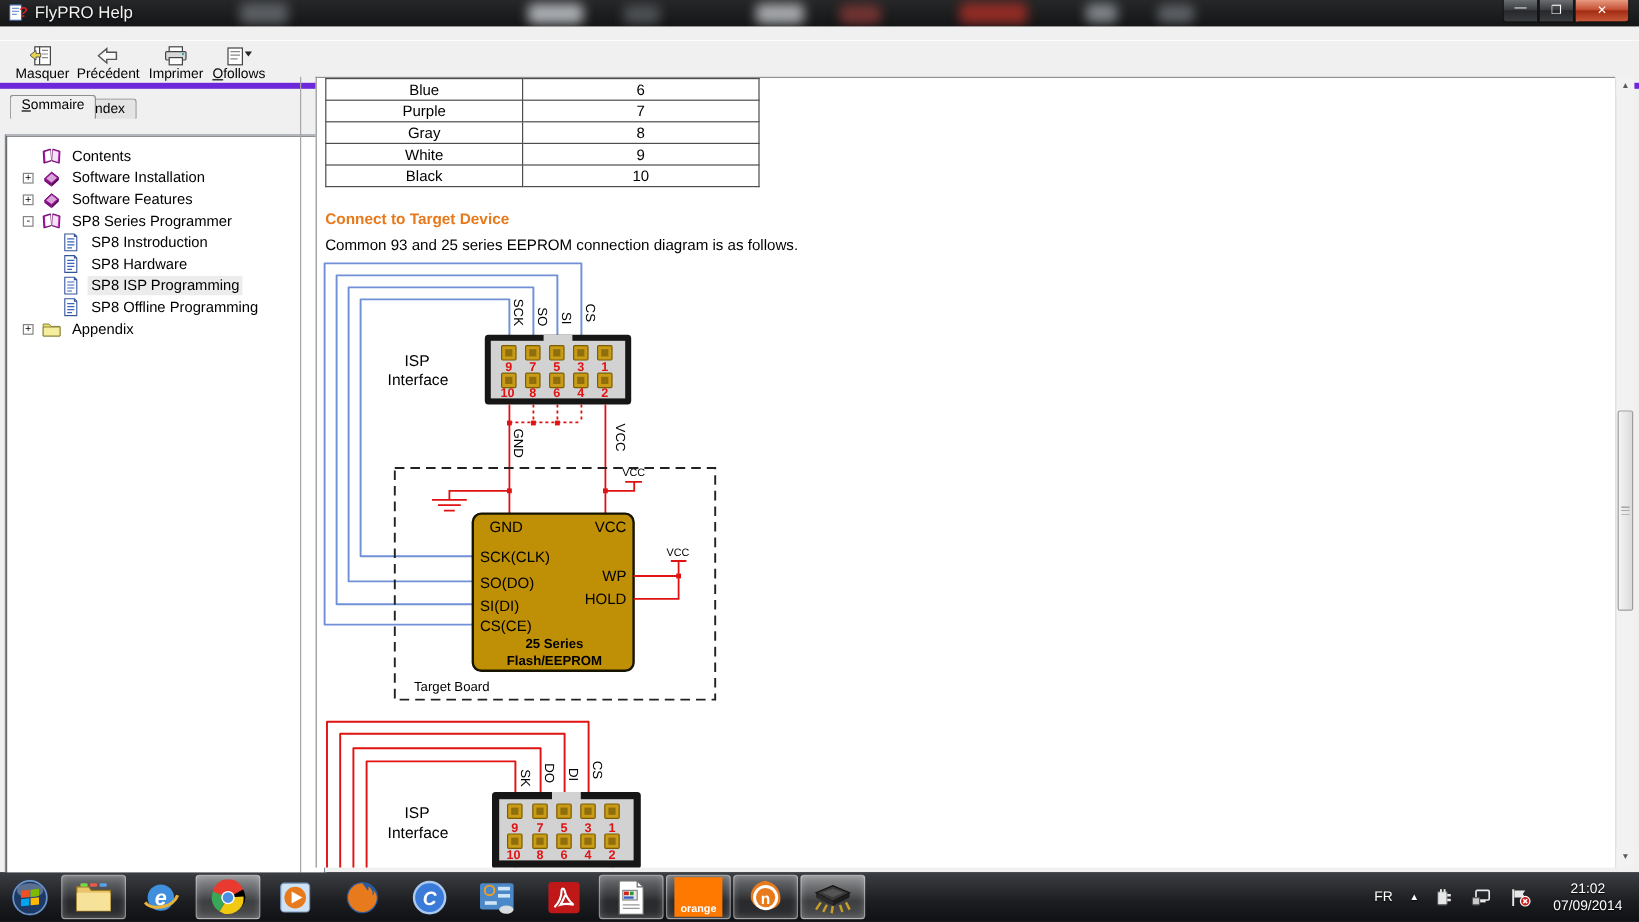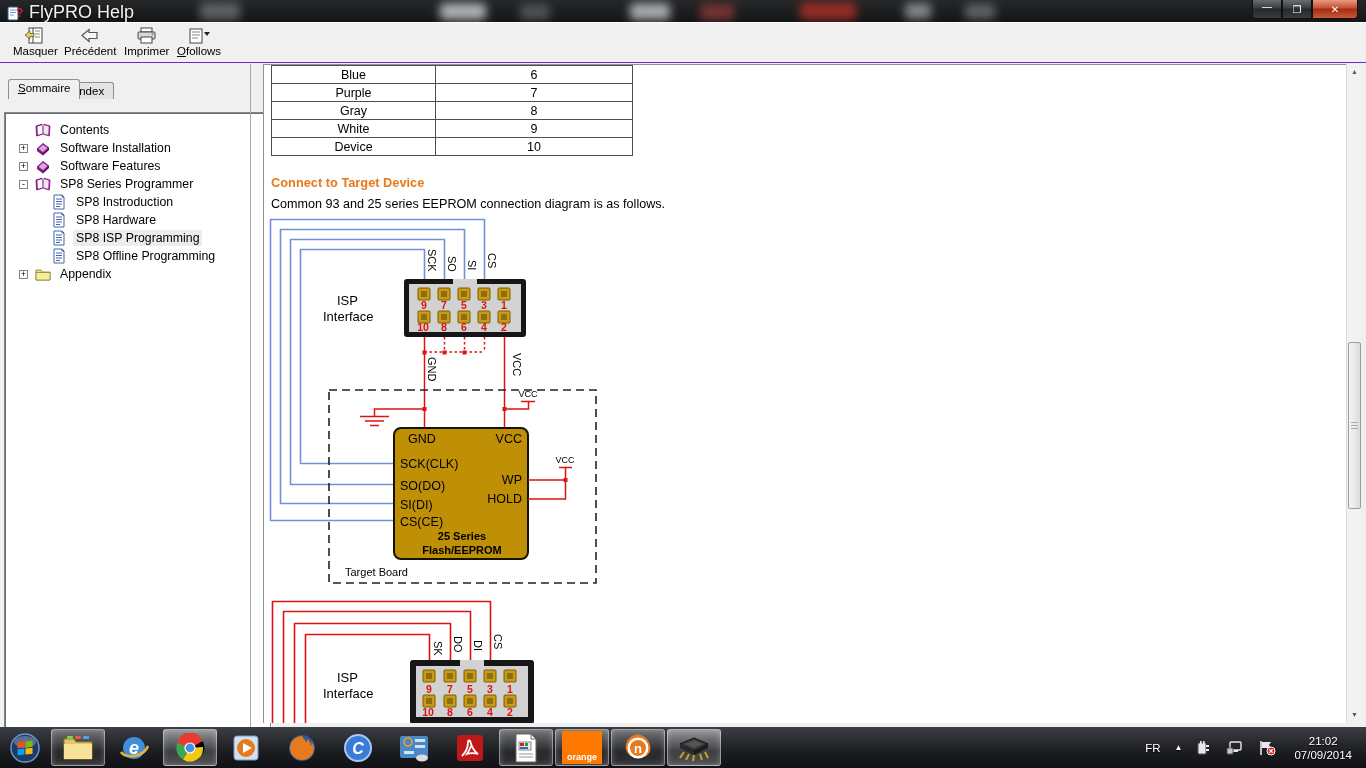--- a/index.html
+++ b/index.html
@@ -5,34 +5,34 @@
   * { margin:0; padding:0; box-sizing:border-box; }
   html,body { width:1366px; height:768px; overflow:hidden; background:#000;
               font-family:"Liberation Sans", sans-serif; }
   .screen { position:absolute; inset:0; width:1366px; height:768px; }
 
   
   .titlebar { position:absolute; left:0; top:0; width:1366px; height:22px;
     background:linear-gradient(#262728,#141516); overflow:hidden; }
   .blob { position:absolute; filter:blur(5px); border-radius:4px; opacity:.8; }
   .title-left { position:absolute; left:7px; top:2px; display:flex; align-items:center; gap:6px; z-index:2; }
-  .title-text { color:#f2f2f2; font-size:18px; text-shadow:0 1px 2px #000; }
+  .title-text { color:#f2f2f2; font-size:14px; text-shadow:0 1px 2px #000; }
   .win-controls { position:absolute; right:8px; top:0; display:flex; z-index:3; }
   .wbtn { width:30px; height:19px; display:flex; align-items:center; justify-content:center;
     background:linear-gradient(#6a6d71,#3a3c3f 45%,#26282b 50%,#3a3d40); border:1px solid #111;
     border-top:none; color:#fff; font-size:10px; }
   .wbtn.first { border-radius:0 0 0 4px; }
   .wbtn.close { width:46px; border-radius:0 0 4px 0;
     background:linear-gradient(#e westward 0,0) ; background:linear-gradient(#f0a089,#c czym);
     background:linear-gradient(#e89a80,#c44f33 45%,#a32c12 50%,#c8583a); }
 
   
   .app { position:absolute; left:0; top:22px; width:1366px; height:705px; background:#f0f0f0; }
-  .toolbar { position:absolute; left:0; top:0; width:100%; height:41px;
-    border-bottom:1px solid #6d28d9; box-shadow:0 1px 0 #fff inset; }
+  .toolbar { position:absolute; left:0; top:11px; width:100%; height:41px;
+    border-bottom:5px solid #6d28d9; box-shadow:0 1px 0 #fff inset; }
   .tbtn { position:absolute; top:2px; height:37px; display:flex; flex-direction:column;
     align-items:center; justify-content:flex-start; gap:1px; padding:2px 6px; border:1px solid transparent; border-radius:2px; }
   .tbtn .lbl { font-size:11.5px; color:#000; white-space:nowrap; }
   .tbtn svg { display:block; }
   .uline { text-decoration:underline; }
 
   
   .sidebar { position:absolute; left:0; top:42px; width:262px; bottom:0; }
   .tab { position:absolute; font-size:11.5px; padding:2px 9px 1px; border:1px solid #8e8f8f;
     border-bottom:none; border-radius:3px 3px 0 0; background:#f0f0f0; }
@@ -290,21 +290,21 @@
             </tr>
         <tr>
               <td class="c1">Gray</td>
               <td class="c2">8</td>
             </tr>
         <tr>
               <td class="c1">White</td>
               <td class="c2">9</td>
             </tr>
         <tr>
-              <td class="c1">Device</td>
+              <td class="c1">Black</td>
               <td class="c2">10</td>
             </tr>
       </tbody>
         </table>
 
       <div class="cheading">Connect to Target Device</div>
       <div class="cpara">Common 93 and 25 series EEPROM connection diagram is as follows.</div>
 
       <svg class="diagram-svg" viewBox="263 64 1083 659">
         <defs>

